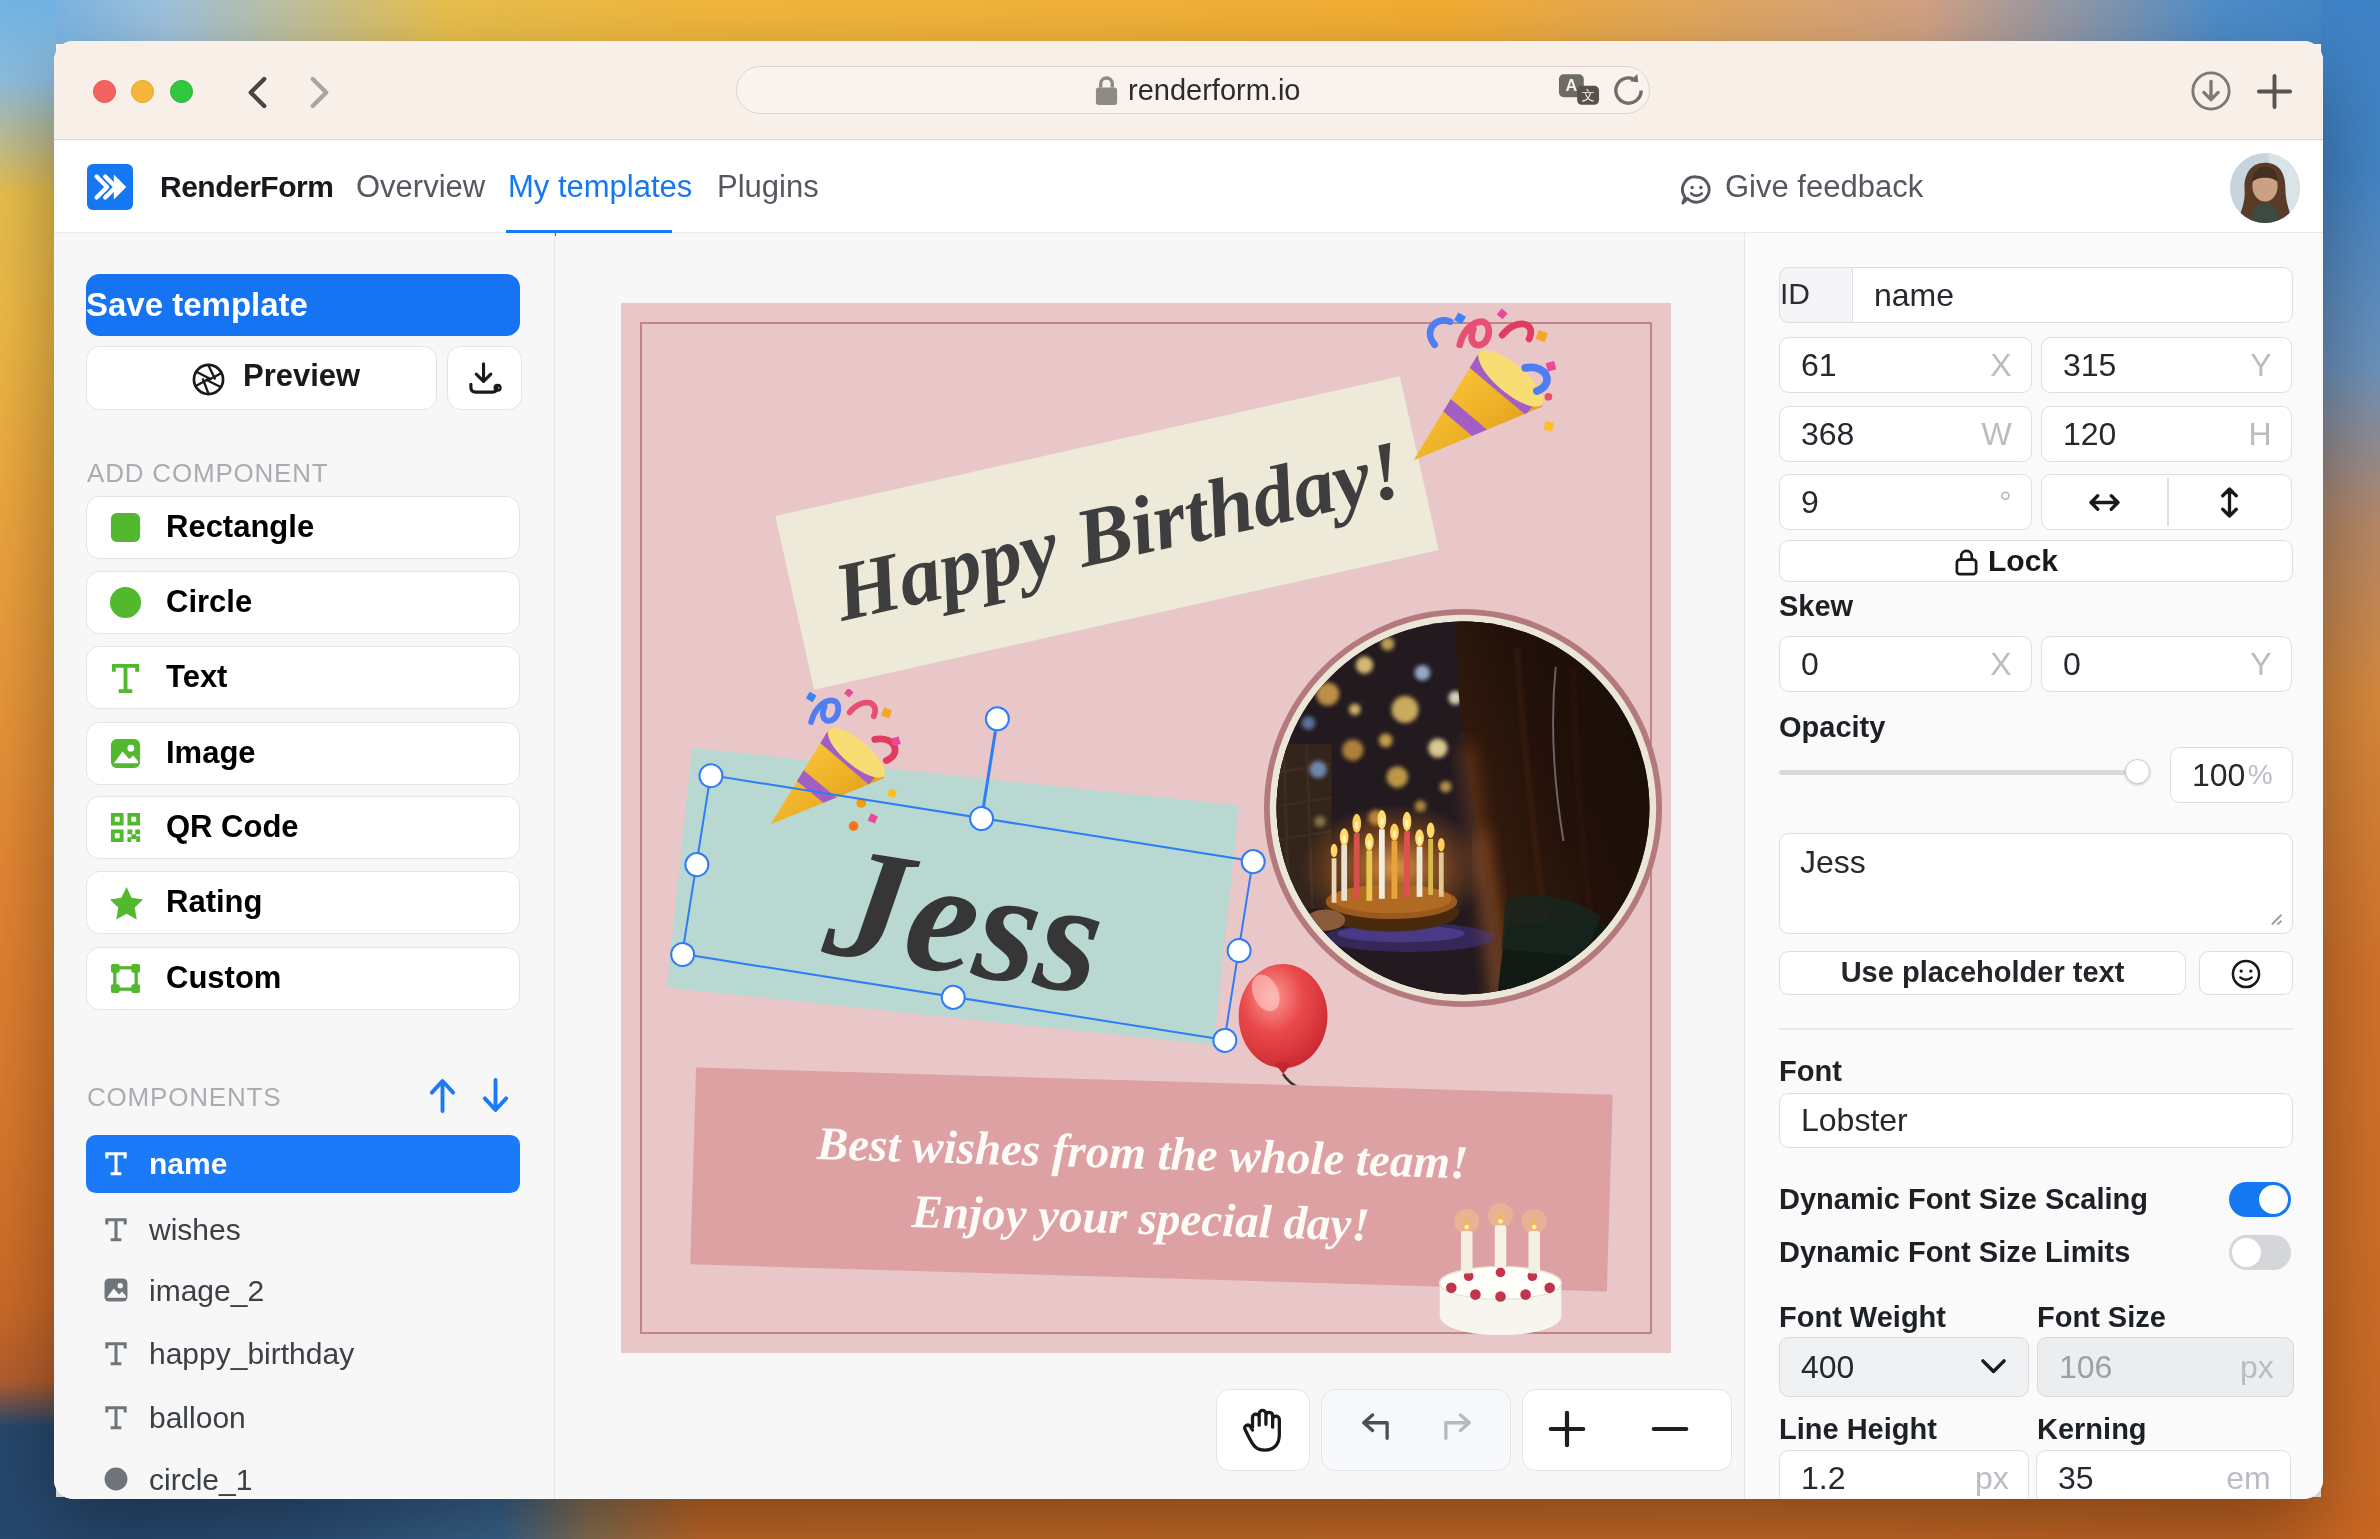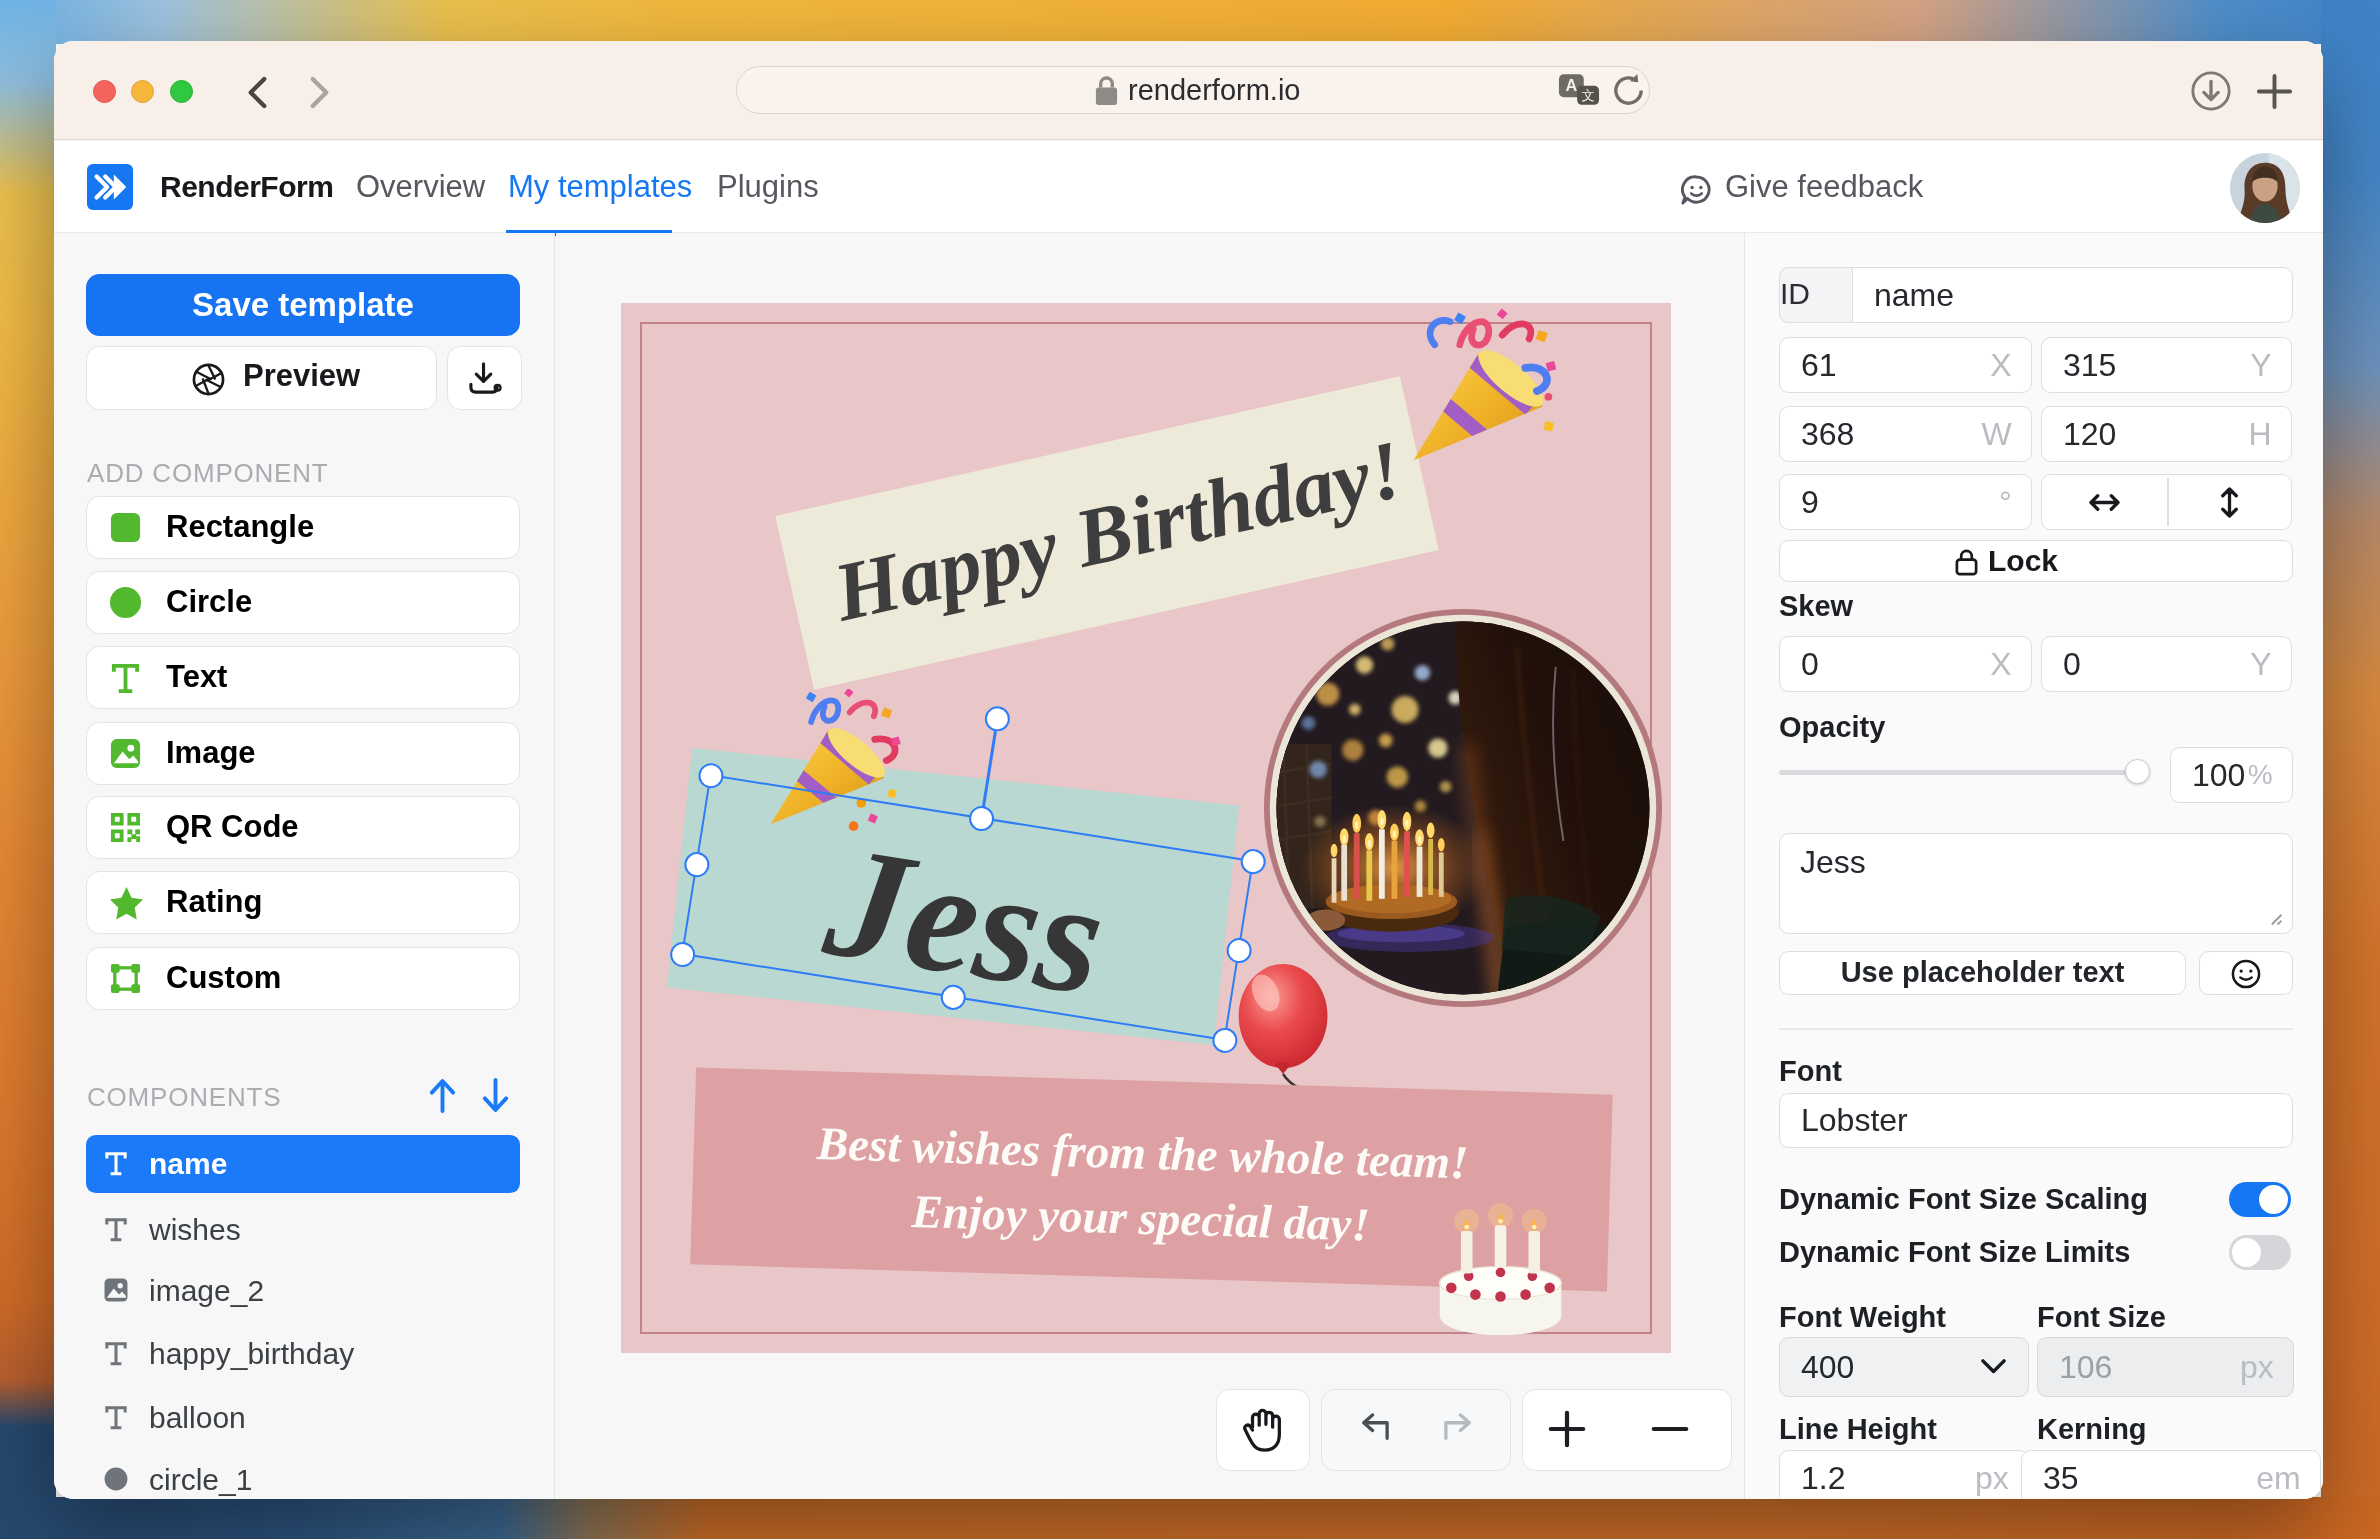--- a/index.html
+++ b/index.html
@@ -14,21 +14,21 @@
 .tl{position:absolute;top:39px;width:23px;height:23px;border-radius:50%}
 .urlbar{position:absolute;left:682px;top:25px;width:914px;height:48px;border-radius:24px;background:#faf3ed;border:1px solid #ddd3c9}
 .urltext{position:absolute;left:1074px;top:25px;height:48px;line-height:48px;font-size:29px;color:#2c2c2e}
 .nav{position:absolute;left:0;top:100px;width:100%;height:92px;background:#fff;border-bottom:1px solid #e9e9eb}
 .brand{position:absolute;left:106px;top:100px;height:92px;line-height:92px;font-size:30px;font-weight:700;color:#17191c;letter-spacing:-0.5px}
 .navlink{position:absolute;top:100px;height:92px;line-height:92px;font-size:31px;color:#55595f}
 .navlink.active{color:#1677f2}
 .underline{position:absolute;left:452px;top:189px;width:166px;height:5.8px;background:#1677f2}
 .sidebar{position:absolute;left:0;top:192px;width:501px;bottom:0;background:#f7f7f8;border-right:1px solid #e5e5e7}
 .btn{position:absolute;background:#fff;border:1.9px solid #e3e3e6;border-radius:13.5px}
-.save{position:absolute;left:32px;top:233px;width:434px;height:62px;border-radius:13.5px;background:#1673f2;color:#fff;font-size:33px;font-weight:700;text-align:center;line-height:62px}
+.save{position:absolute;left:32px;top:233px;width:434px;height:62px;border-radius:13.5px;background:#1673f2;color:#fff;font-size:33px;font-weight:700;text-align:left;line-height:62px}
 .comp{position:absolute;left:32px;width:434px;height:63px;background:#fff;border:1.9px solid #e3e3e6;border-radius:13.5px}
 .comp span{position:absolute;left:79px;top:0;height:59px;line-height:59px;font-size:31px;font-weight:700;color:#000000}
 .comp svg{position:absolute;left:22px;top:13.5px}
 .slabel{position:absolute;left:33px;font-size:26px;color:#a9acb0;letter-spacing:0.8px;font-weight:500}
 .item{position:absolute;left:32px;width:434px;height:58px}
 .item span{position:absolute;left:63px;top:0;height:58px;line-height:58px;font-size:30px;color:#3b4046}
 .item svg{position:absolute;left:17.4px;top:15.4px}
 .canvas{position:absolute;left:502px;top:192px;right:579px;bottom:0;background:#f7f7f8}
 .rpanel{position:absolute;right:0;top:192px;width:579px;bottom:0;background:#fafafa;border-left:1px solid #e5e5e7}
 .inp{position:absolute;background:#fff;border:1.9px solid #dcdee1;border-radius:9.7px}
@@ -599,19 +599,19 @@
     <div class="inp" style="left:292px;top:1104px;width:257px;height:60px;background:#ebedef;border-color:#d6d8db">
         <div class="v" style="color:#9aa0a8">106</div>
         <div class="s">px</div>
       </div>
     <div class="rlabel" style="left:34px;top:1180px">Line Height</div>
     <div class="rlabel" style="left:292px;top:1180px">Kerning</div>
     <div class="inp" style="left:34px;top:1217px;width:250px;height:56px">
         <div class="v">1.2</div>
         <div class="s">px</div>
       </div>
-    <div class="inp" style="left:276px;top:1217px;width:300px;height:56px">
+    <div class="inp" style="left:291px;top:1217px;width:255px;height:56px">
         <div class="v">35</div>
         <div class="s">em</div>
       </div>
   </div>
 </div>
 
 
 </body></html>

